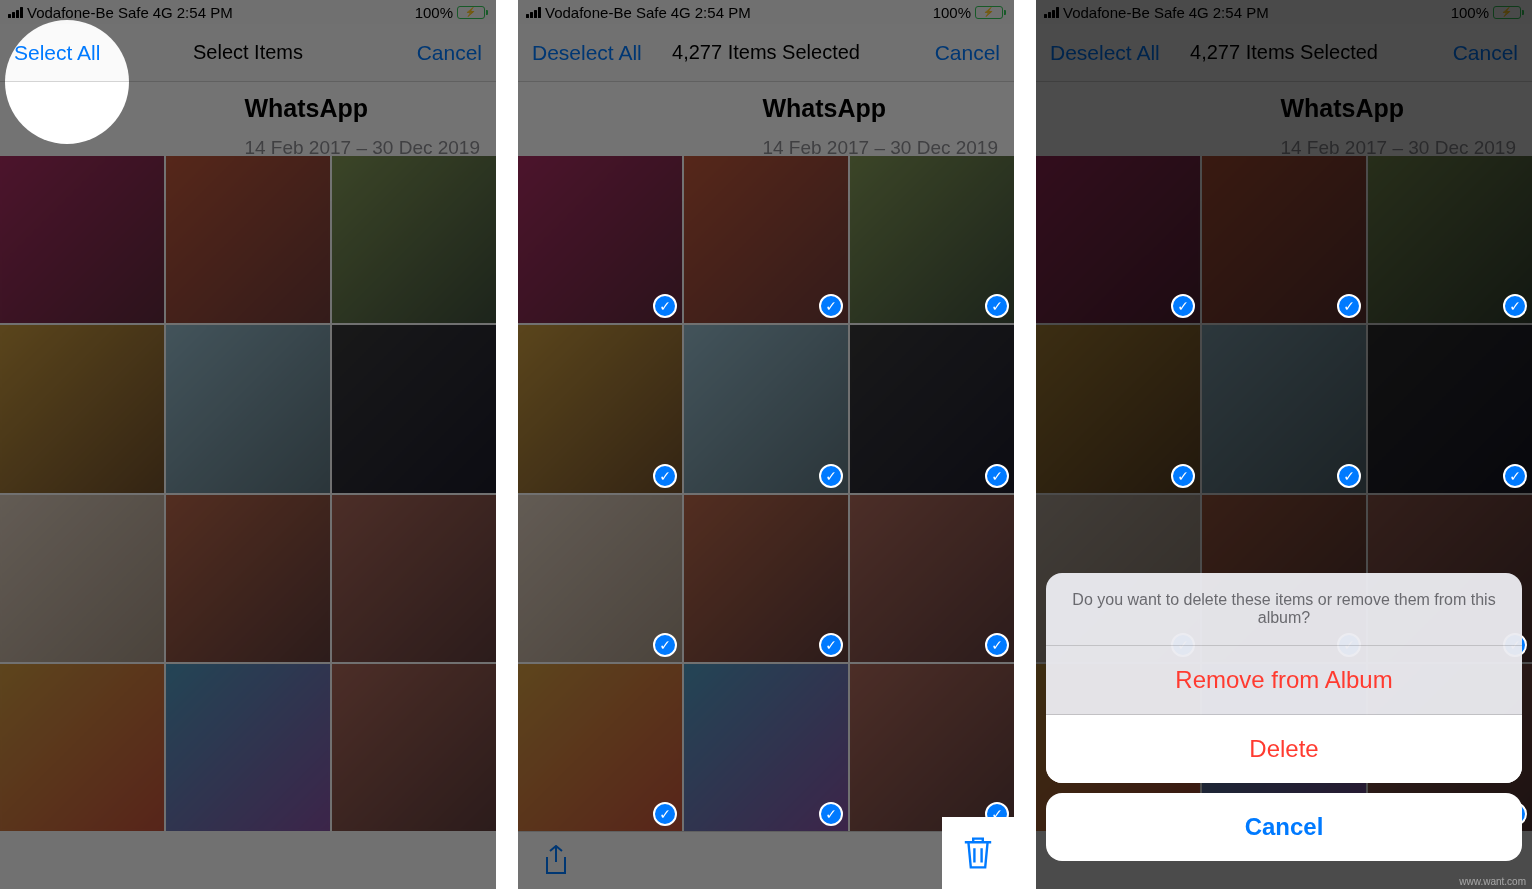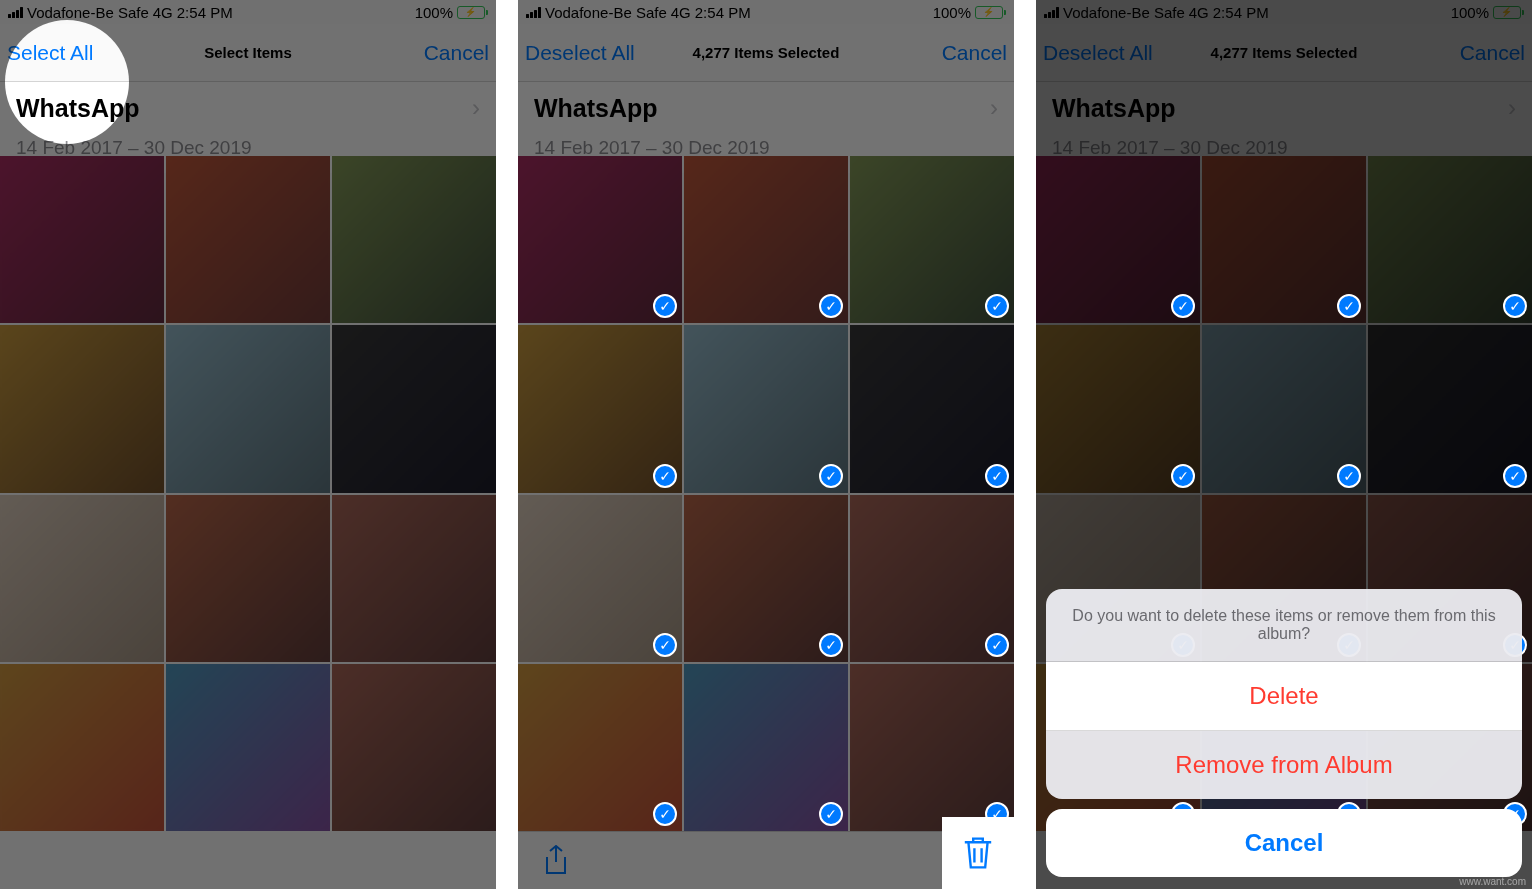--- a/index.html
+++ b/index.html
@@ -44,31 +44,31 @@
   .battery-fill { width: 100%; height: 100%; background: #33c759; border-radius: 1.5px; }
   .battery-cap { width: 2px; height: 5px; background: #33c759; border-radius: 0 1px 1px 0; margin-left:1px; }
   .bolt { position:absolute; left:50%; top:50%; transform:translate(-50%,-50%); font-size:9px; color:#fff; }
 
   .nav-bar {
     height: 58px;
     background: #fafafa;
     display: flex;
     align-items: center;
     justify-content: space-between;
-    padding: 0 7px;
+    padding: 0 14px;
     border-bottom: 0.5px solid rgba(0,0,0,0.15);
   }
   .nav-left, .nav-right { color: #007aff; font-size: 21px; min-width: 110px; }
   .nav-right { text-align: right; }
-  .nav-title { font-size: 15px; font-weight: 700; color: #000; text-align:center; flex:1; }
+  .nav-title { font-size: 20px; font-weight: 400; color: #000; text-align:center; flex:1; }
 
   .album-header {
     background: #fff;
     padding: 12px 16px 14px;
-    display: flex; align-items: flex-start; justify-content: space-between;
+    display: flex; align-items: flex-end; justify-content: space-between; flex-direction: column;
   }
   .album-title { font-size: 25px; font-weight: 700; color:#000; }
   .album-sub { font-size: 19px; color: #8e8e93; margin-top: 14px; }
   .chevron { color:#c7c7cc; font-size: 24px; }
 
   .grid {
     position: absolute; left:0; right:0; top:156px; bottom: 58px;
     display: grid; grid-template-columns: repeat(3, 1fr); gap: 2px;
   }
   .cell { background: #888; position: relative; overflow:hidden; }
@@ -113,21 +113,21 @@
     z-index: 1; 
   }
 
   
   .trash-highlight {
     position:absolute; right:0; bottom:0; width:72px; height:72px;
     background:#fff; z-index:6;
     display:flex; align-items:center; justify-content:center;
   }
   .sheet {
-    position:absolute; left:10px; right:10px; bottom:12px; z-index:9;
+    position:absolute; left:10px; right:10px; bottom:28px; z-index:9;
   }
   .sheet-group {
     background: rgba(235,235,240,0.96);
     border-radius: 16px; overflow:hidden; margin-bottom: 10px;
   }
   .sheet-msg {
     padding: 18px 24px; font-size:16px; color:#6a6a6f; text-align:center;
     border-bottom: 0.5px solid rgba(0,0,0,0.15);
   }
   .sheet-btn {
@@ -378,20 +378,20 @@
     <div class="cell" style="--c1:#b06a5a;--c2:#5a3a3a">
         <div class="check">✓</div>
       </div>
   </div>
 
   <div class="dim-heavy"></div>
 
   <div class="sheet">
     <div class="sheet-group">
       <div class="sheet-msg">Do you want to delete these items or remove them from this album?</div>
+      <div class="sheet-btn destructive">Remove from Album</div>
       <div class="sheet-btn destructive delete-row">Delete</div>
-      <div class="sheet-btn destructive">Remove from Album</div>
     </div>
     <div class="sheet-cancel">Cancel</div>
   </div>
 
   <div class="watermark">www.want.com</div>
 </div>
 
 </body></html>

